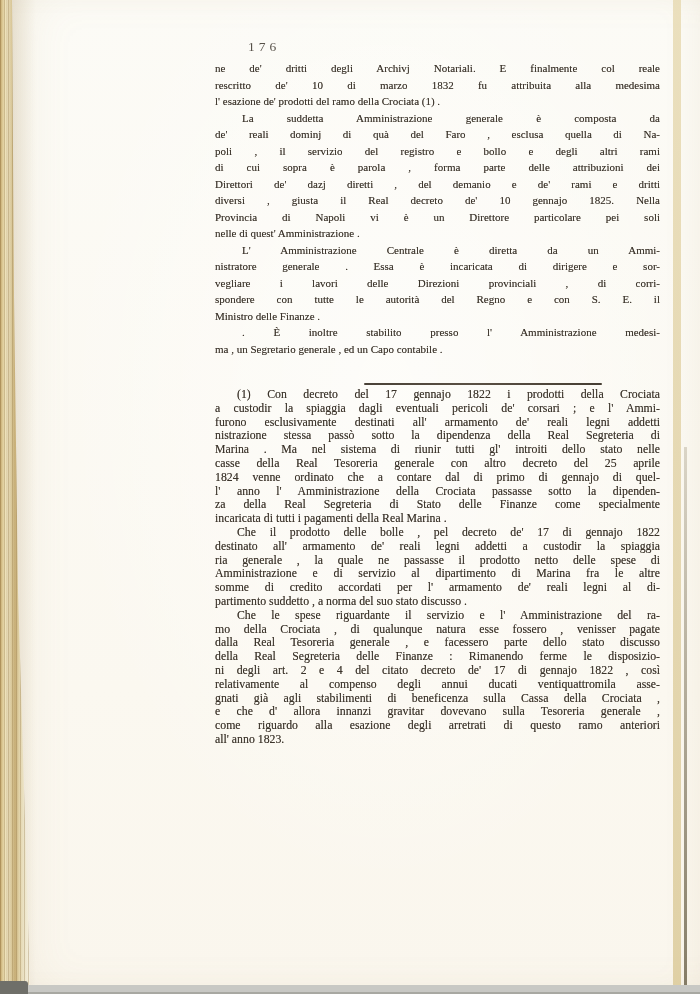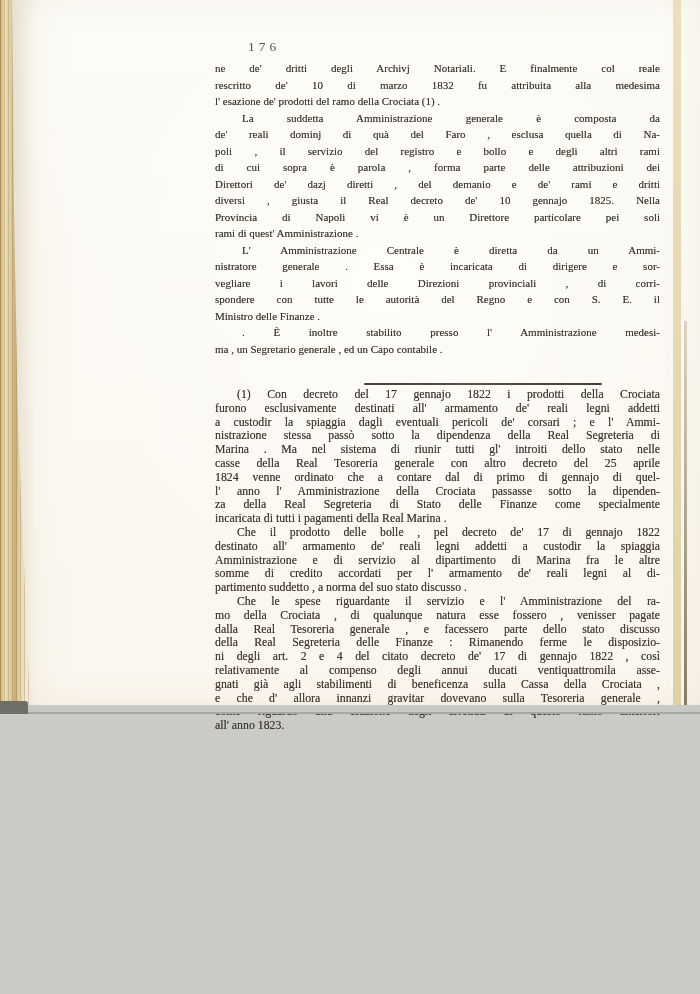--- a/index.html
+++ b/index.html
@@ -4,21 +4,21 @@
 <style>
   html, body {
     margin: 0; padding: 0;
     width: 700px; height: 994px;
     overflow: hidden;
     background: #cacac6;
     font-family: "Liberation Serif", "DejaVu Serif", serif;
   }
   .scan {
     position: relative;
-    width: 700px; height: 714px;
+    width: 700px; height: 994px;
   }
   .page {
     position: absolute;
     left: 0; top: 0; right: 0; bottom: 9px;
     background:
       radial-gradient(ellipse at 55% 40%, rgba(255,255,255,0.55) 0%, rgba(255,255,255,0) 60%),
       linear-gradient(180deg, var(--paper, #fcfbf6) 0%, #fbf8f0 70%, #faf6ed 100%);
     box-shadow: inset 40px 0 60px -30px rgba(175,150,95,0.20),
                 inset -20px 0 40px -25px rgba(175,150,95,0.15);
     color: var(--ink, #3b342b);
@@ -121,45 +121,46 @@
         <div class="line">ne de' dritti degli Archivj Notariali. E finalmente col reale</div>
         <div class="line">rescritto de' 10 di marzo 1832 fu attribuita alla medesima</div>
         <div class="line last">l' esazione de' prodotti del ramo della Crociata (1) .</div>
         <div class="line indent">La suddetta Amministrazione generale è composta da</div>
         <div class="line">de' reali dominj di quà del Faro , esclusa quella di Na-</div>
         <div class="line">poli , il servizio del registro e bollo e degli altri rami</div>
         <div class="line">di cui sopra è parola , forma parte delle attribuzioni dei</div>
         <div class="line">Direttori de' dazj diretti , del demanio e de' rami e dritti</div>
         <div class="line">diversi , giusta il Real decreto de' 10 gennajo 1825. Nella</div>
         <div class="line">Provincia di Napoli vi è un Direttore particolare pei soli</div>
-        <div class="line last">rami di quest' Amministrazione .</div>
+        <div class="line last">nelle di quest' Amministrazione .</div>
         <div class="line indent">L' Amministrazione Centrale è diretta da un Ammi-</div>
         <div class="line">nistratore generale . Essa è incaricata di dirigere e sor-</div>
         <div class="line">vegliare i lavori delle Direzioni provinciali , di corri-</div>
         <div class="line">spondere con tutte le autorità del Regno e con S. E. il</div>
         <div class="line last">Ministro delle Finanze .</div>
         <div class="line indent">. È inoltre stabilito presso l' Amministrazione medesi-</div>
         <div class="line last">ma , un Segretario generale , ed un Capo contabile .</div>
       </div>
 
     <div class="footnote-rule"></div>
 
     <div class="text-block footnote">
         <div class="line indent">(1) Con decreto del 17 gennajo 1822 i prodotti della Crociata</div>
+        <div class="line">a custodir la spiaggia dagli eventuali pericoli de' corsari ; e l' Ammi-</div>
         <div class="line">furono esclusivamente destinati all' armamento de' reali legni addetti</div>
-        <div class="line">a custodir la spiaggia dagli eventuali pericoli de' corsari ; e l' Ammi-</div>
         <div class="line">nistrazione stessa passò sotto la dipendenza della Real Segreteria di</div>
         <div class="line">Marina . Ma nel sistema di riunir tutti gl' introiti dello stato nelle</div>
         <div class="line">casse della Real Tesoreria generale con altro decreto del 25 aprile</div>
         <div class="line">1824 venne ordinato che a contare dal di primo di gennajo di quel-</div>
         <div class="line">l' anno l' Amministrazione della Crociata passasse sotto la dipenden-</div>
         <div class="line">za della Real Segreteria di Stato delle Finanze come specialmente</div>
         <div class="line last">incaricata di tutti i pagamenti della Real Marina .</div>
         <div class="line indent">Che il prodotto delle bolle , pel decreto de' 17 di gennajo 1822</div>
         <div class="line">destinato all' armamento de' reali legni addetti a custodir la spiaggia</div>
+        <div class="line">ria generale , la quale ne passasse il prodotto netto delle spese di</div>
         <div class="line">Amministrazione e di servizio al dipartimento di Marina fra le altre</div>
         <div class="line">somme di credito accordati per l' armamento de' reali legni al di-</div>
         <div class="line last">partimento suddetto , a norma del suo stato discusso .</div>
         <div class="line indent">Che le spese riguardante il servizio e l' Amministrazione del ra-</div>
         <div class="line">mo della Crociata , di qualunque natura esse fossero , venisser pagate</div>
         <div class="line">dalla Real Tesoreria generale , e facessero parte dello stato discusso</div>
         <div class="line">della Real Segreteria delle Finanze : Rimanendo ferme le disposizio-</div>
         <div class="line">ni degli art. 2 e 4 del citato decreto de' 17 di gennajo 1822 , così</div>
         <div class="line">relativamente al compenso degli annui ducati ventiquattromila asse-</div>
         <div class="line">gnati già agli stabilimenti di beneficenza sulla Cassa della Crociata ,</div>

